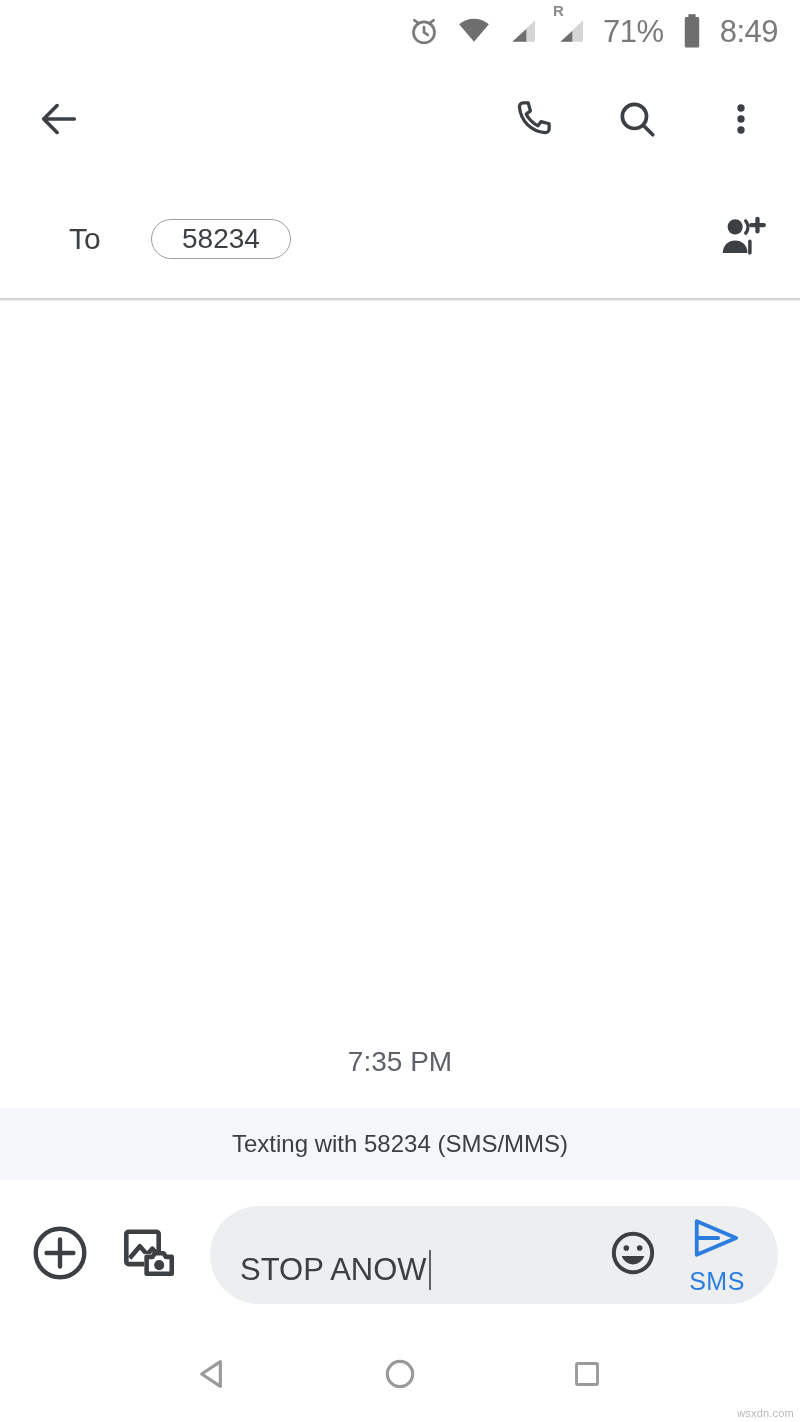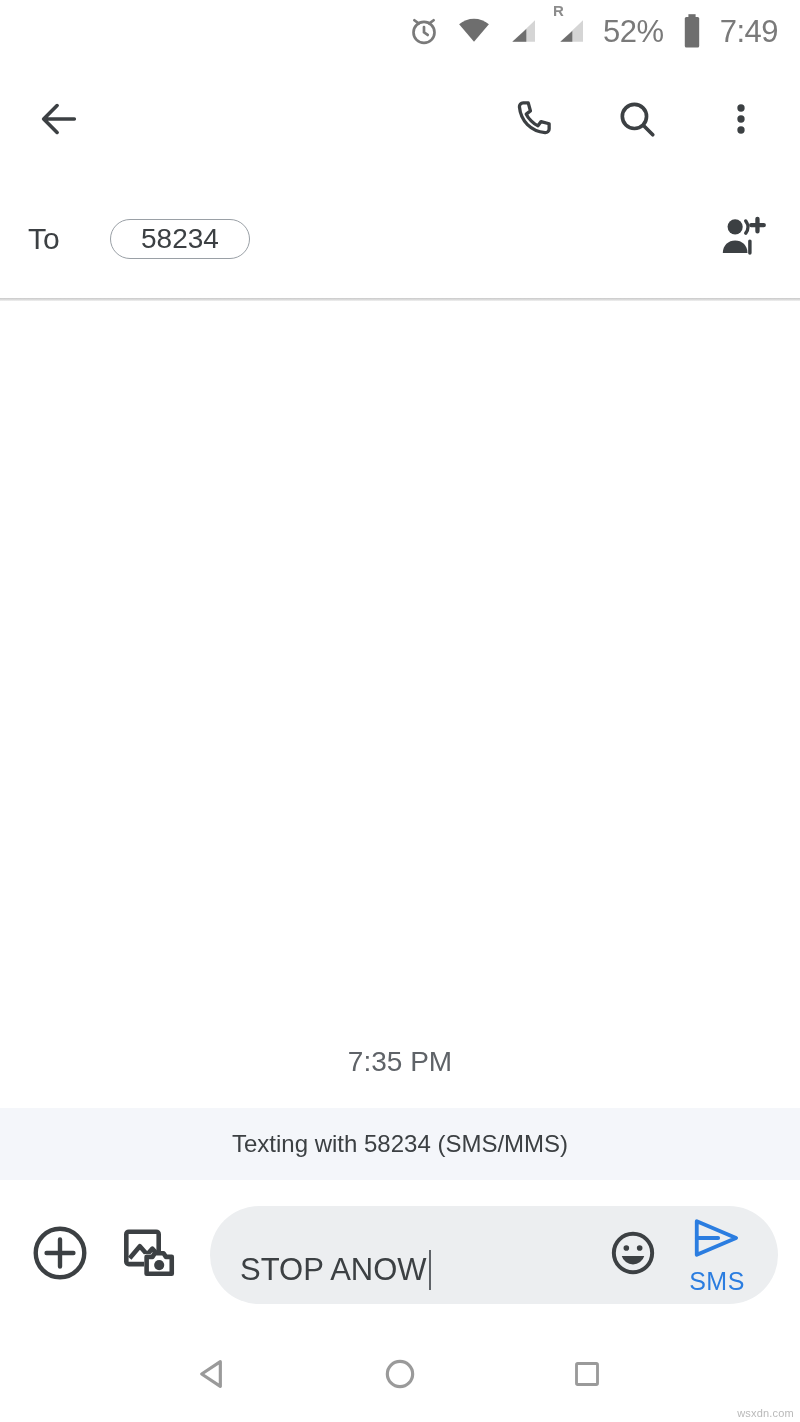--- a/index.html
+++ b/index.html
@@ -60,20 +60,21 @@
     display:flex; align-items:center;
     padding:0 28px;
     background:#ffffff;
     flex:0 0 auto;
   }
   .to-label {
     font-size:30px;
     color:#3c4043;
     margin-right:28px;
     min-width:54px;
+    margin-left:41px;
   }
   .chip {
     border:1.6px solid #9aa0a6;
     border-radius:40px;
     padding:2px 30px;
     font-size:28px;
     color:#3c4043;
     background:#ffffff;
     cursor:pointer;
     line-height:1.2;
@@ -229,30 +230,30 @@
     </span>
 
     <span class="roam-wrap">
       <span class="roam-r">R</span>
       <svg width="32" height="32" viewBox="0 0 24 24">
         <path d="M21 4 L21 20 L4 20 Z" fill="#d5d5d5"></path>
         <path d="M13 12 L13 20 L4 20 Z" fill="#6e6e6e"></path>
       </svg>
     </span>
 
-    <span class="status-text">52%</span>
+    <span class="status-text">71%</span>
 
     <span class="status-icon">
       <svg width="24" height="36" viewBox="0 0 14 24">
         <rect x="4.6" y="0.8" width="4.8" height="2" fill="#6e6e6e"></rect>
         <rect x="2.2" y="2.6" width="9.6" height="20.4" rx="1" fill="#6e6e6e"></rect>
       </svg>
     </span>
 
-    <span class="status-text">7:49</span>
+    <span class="status-text">8:49</span>
   </div>
 
   <div class="app-bar">
 
     <div class="icon-btn">
       <span>
         <svg width="46" height="46" viewBox="0 0 24 24">
           <path d="M20 12 H4.6 M11 5 L4 12 L11 19" fill="none" stroke="#3c4043" stroke-width="1.9" stroke-linecap="round" stroke-linejoin="round"></path>
         </svg>
       </span>

